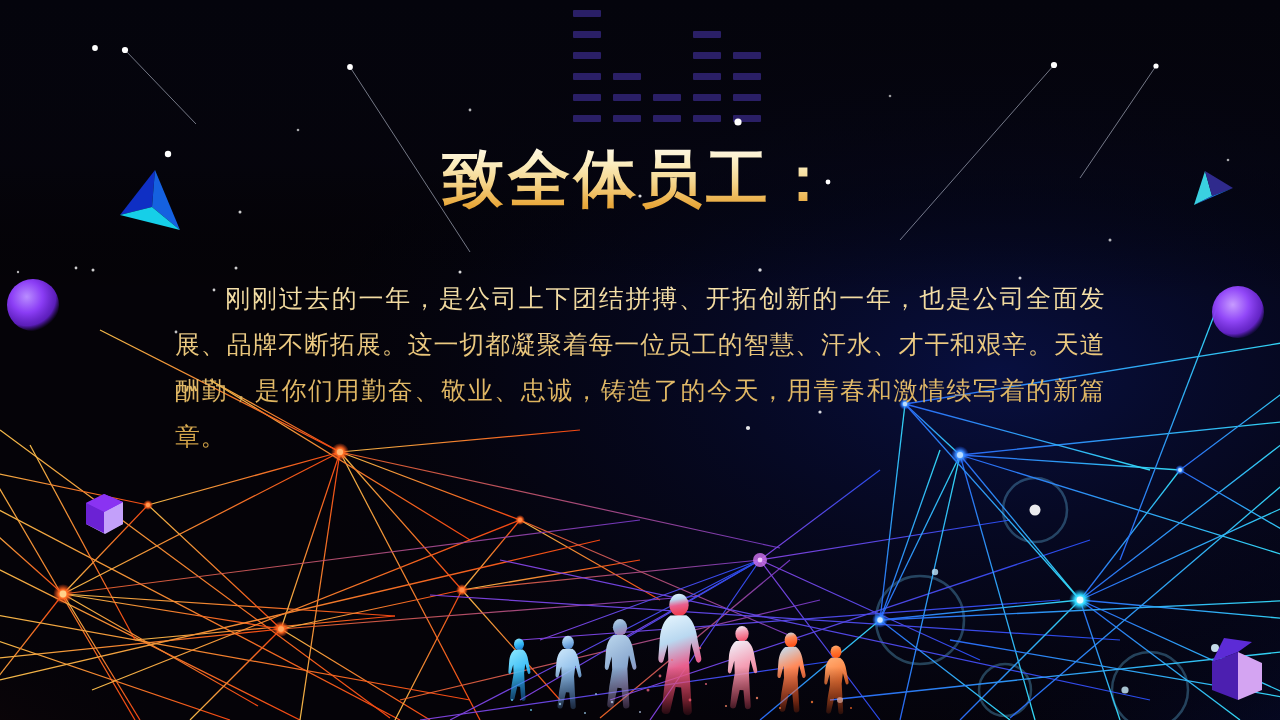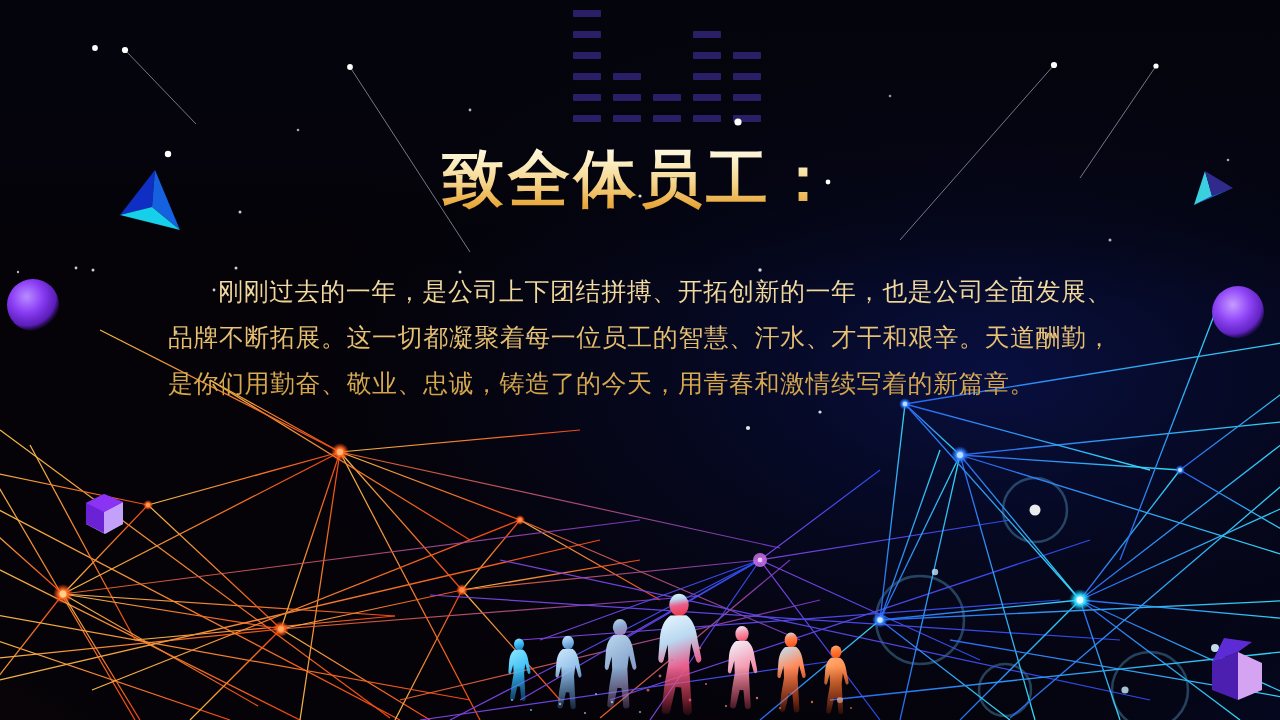--- a/index.html
+++ b/index.html
@@ -44,21 +44,21 @@
     position:absolute;
     left:168px; top:268px;
     width:944px;
     font-size:25px;
     line-height:46px;
     letter-spacing:0.5px;
     text-align:justify;
     color:#e7bf68;
     font-family:"Liberation Sans","DejaVu Sans",sans-serif;
   }
-  #body-text p { margin:0; text-indent:2em; }
+  #body-text p { margin:7px; text-indent:2em; }
   #body-text p.pgold {
     background-image:linear-gradient(180deg,#f7e6b4 0%,#e9c477 45%,#cf9e3f 100%);
     -webkit-background-clip:text;
     background-clip:text;
     color:transparent;
     -webkit-text-fill-color:transparent;
   }
   .eqbar { fill:#2a1f66; }
   .starline { stroke:#cfd6e8; stroke-width:0.9; opacity:.62; fill:none; }
   .stardot { fill:#ffffff; }

